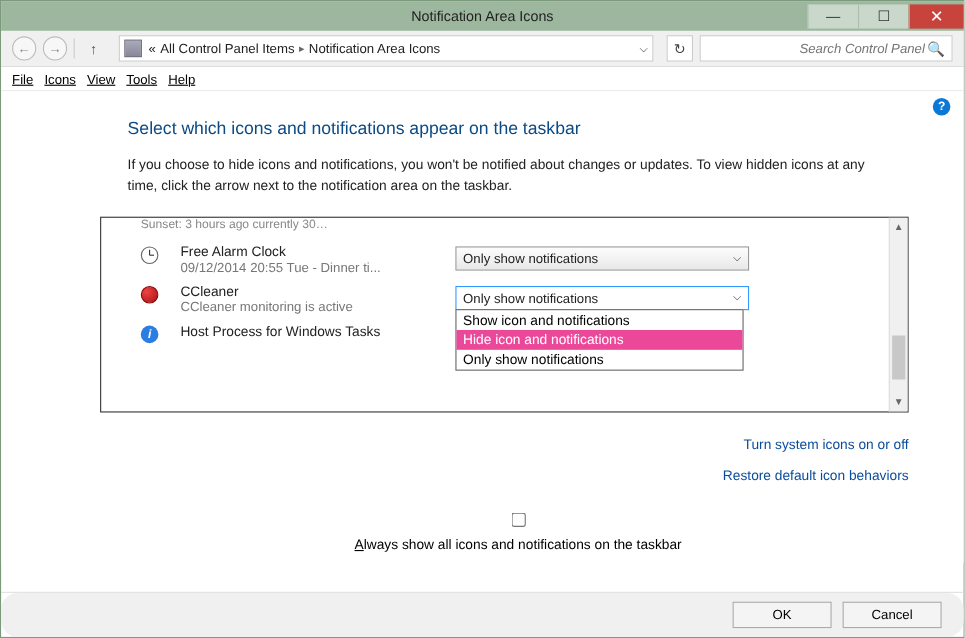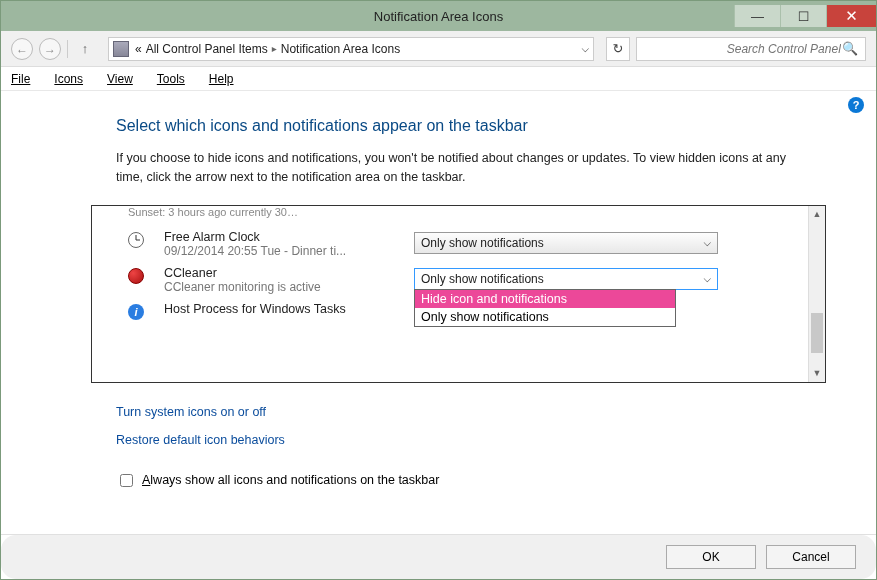--- a/index.html
+++ b/index.html
@@ -118,21 +118,21 @@
   }
   .searchbox input {
     border:none;outline:none;flex:1;font-size:12px;font-style:italic;color:#777;text-align:right;
   }
   .searchbox .sicon { color:#555;font-size:13px;}
   .menubar {
     height: 24px;
     background:#fff;
     border-bottom:1px solid #e8e8e8;
     display:flex;align-items:center;
-    padding:0 10px;gap:24px;
+    padding:0 10px;gap:10px;
     font-size:12px;
   }
   .menubar span { color:#000;}
   .menubar .ul { text-decoration:underline; text-decoration-color:#000;}
   .content {
     flex:1;
     background:#fff;
     padding: 26px 50px 10px 50px;
     position:relative;
   }
@@ -178,21 +178,21 @@
     gap:20px;
   }
   .row.r1 { margin-top:20px;}
   .row .icon {
     width:16px;height:16px;margin-top:2px;flex-shrink:0;
   }
   .row .texts { width:230px; padding-right:8px;}
   .row .title { font-size:12.5px;color:#222;}
   .row .sub { font-size:12px;color:#777;white-space:nowrap;overflow:hidden;text-overflow:ellipsis;}
   .combo {
-    width:304px;height:22px;border:1px solid #999;
+    width:267px;height:22px;border:1px solid #999;
     background:linear-gradient(#fdfdfd,#e8e8e8);
     display:flex;align-items:center;padding:0 6px;
     font-size:12px;color:#222;
     position:relative;
     margin-top:2px;
   }
   .combo .arrow { margin-left:auto;color:#444;font-size:10px;}
   .combo.open {
     background:#fff;border-color:#3399ff;
   }
@@ -219,29 +219,30 @@
   }
   .sb-track { flex:1;position:relative;}
   .sb-thumb {
     position:absolute;left:2px;right:2px;
     top:90px;height:40px;
     background:#c8c8c8;
   }
   .links {
     padding-left:65px;
     margin-top:22px;
+    text-align:right;
   }
   .links a {
     display:block;color:#0a4c9c;
     font-size:12.5px;margin-bottom:14px;
     text-decoration:none;
   }
   .checkbox-row {
     padding-left:65px;margin-top:24px;
-    display:flex;align-items:center;gap:6px;font-size:12.5px;
+    display:flex;align-items:center;gap:6px;font-size:12.5px;flex-direction:column;
   }
   .checkbox-row input { width:13px;height:13px;}
   .divider {
     height:1px;background:#e0e0e0;margin-top:26px;
   }
   .buttonbar {
     height:44px;background:#f0f0f0;
     display:flex;align-items:center;justify-content:flex-end;
     padding:0 20px;gap:10px;border-radius:15px;
   }
@@ -346,20 +347,21 @@
         <div class="row">
           <div class="icon ic-cc"></div>
           <div class="texts">
             <div class="title">CCleaner</div>
             <div class="sub">CCleaner monitoring is active</div>
           </div>
           <div class="combo open">
             <span>Only show notifications</span>
             <span class="arrow">⌵</span>
             <div class="dropdown">
+              <div class="opt">Show icon and notifications</div>
               <div class="opt highlight">Hide icon and notifications</div>
               <div class="opt">Only show notifications</div>
             </div>
           </div>
         </div>
 
         <div class="row">
           <div class="icon ic-info">i</div>
           <div class="texts">
             <div class="title">Host Process for Windows Tasks</div>

